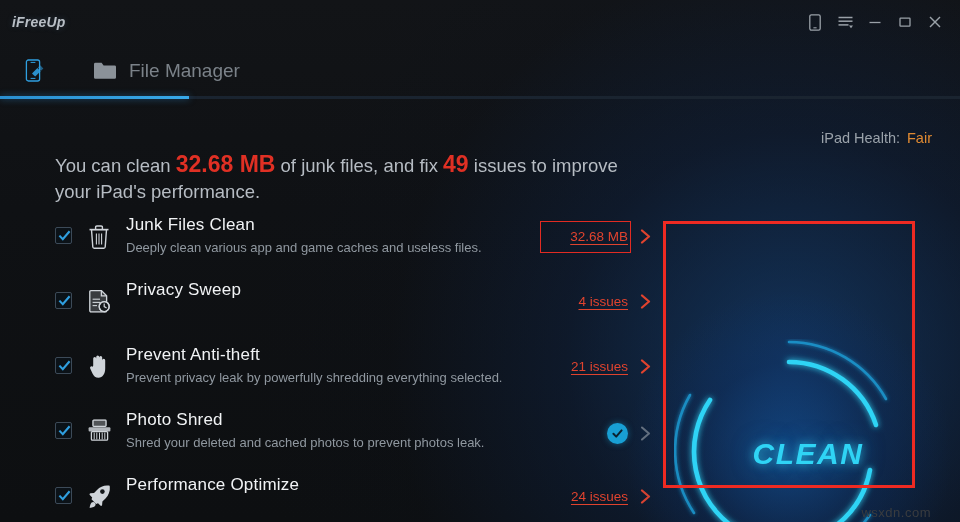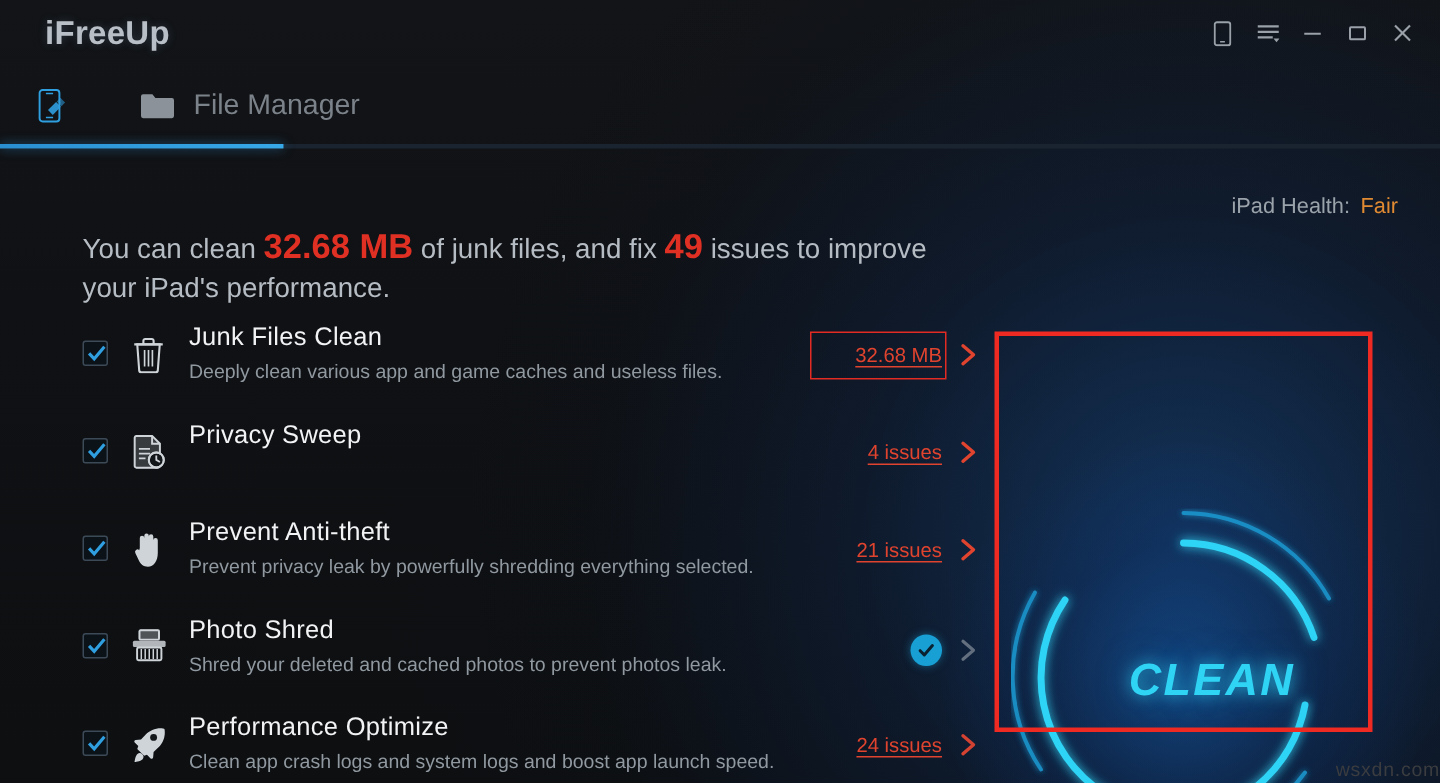--- a/index.html
+++ b/index.html
@@ -17,22 +17,22 @@
     background:
       radial-gradient(circle at 790px 358px, rgba(22,80,150,0.55) 0%, rgba(14,45,95,0.30) 26%, rgba(10,20,40,0.08) 46%, rgba(0,0,0,0) 62%),
       linear-gradient(180deg,#121417 0%, #0f1114 40%, #0d0f11 100%);
   }
 
   .titlebar {
     position:absolute; top:0; left:0; right:0; height:44px;
     display:flex; align-items:center;
   }
   .brand {
-    margin-left:30px;
-    font-size:22px; font-weight:700;
+    margin-left:12px;
+    font-size:14px; font-style:italic; font-weight:700;
     color:#b9bfc6; letter-spacing:.2px;
     text-shadow:0 0 6px rgba(120,160,200,.25);
   }
   .winctrls { margin-left:auto; display:flex; align-items:center; gap:0px; }
   .wbtn {
     width:30px; height:30px; display:flex; align-items:center; justify-content:center;
     color:#9aa1a8;
   }
   .wbtn svg { display:block; }
 
@@ -131,21 +131,21 @@
     text-shadow:0 0 10px rgba(47,212,245,.75), 0 0 22px rgba(30,150,220,.5);
     padding-left:38px;
   }
   .hl2 {
     position:absolute; left:663px; top:221px;
     width:252px; height:267px;
     border:3px solid #ee2a22; pointer-events:none;
   }
 
   .watermark {
-    position:absolute; right:0; bottom:2px;
+    position:absolute; right:29px; bottom:2px;
     font-size:13px; color:#3a3c3f; letter-spacing:.5px;
   }
 </style>
 </head>
 <body>
 
 <div id="app">
 
   <div class="titlebar">
     <div class="brand">iFreeUp</div>
@@ -363,21 +363,20 @@
         </div>
         <div class="ricon">
           <svg width="24" height="25" viewBox="0 0 24 25" fill="currentColor">
             <path d="M21.6 1.6 c-4.4 -0.5 -8.6 1.2 -11.6 4.3 l-3 3.1 -3.5 0.3 a1 1 0 0 0 -0.7 1.7 l2.4 2.4 -0.7 1.9 4.6 4.6 1.9 -0.7 2.4 2.4 a1 1 0 0 0 1.7 -0.7 l0.3 -3.5 3.1 -3 c3.1 -3 4.8 -7.2 4.3 -11.6 a1.1 1.1 0 0 0 -1.2 -1.2 Z"></path>
             <circle cx="15.4" cy="7.6" r="2.3" fill="#14171a"></circle>
             <path d="M4.6 18.6 c-1.6 1.6 -1.9 5.4 -1.9 5.4 s3.8 -0.3 5.4 -1.9 a2.5 2.5 0 0 0 -3.5 -3.5 Z"></path>
           </svg>
         </div>
         <div class="rtext">
           <div class="rtitle">Performance Optimize</div>
-          <div class="rdesc">Clean app crash logs and system logs and boost app launch speed.</div>
         </div>
         <div class="rval">
           <span class="num">24 issues</span>
           <span class="chev">
             <svg width="13" height="17" viewBox="0 0 13 17" fill="none" stroke="currentColor" stroke-width="2.3" stroke-linecap="round" stroke-linejoin="round">
               <polyline points="3,2.5 10,8.5 3,14.5"></polyline>
             </svg>
           </span>
         </div>
       </div>

